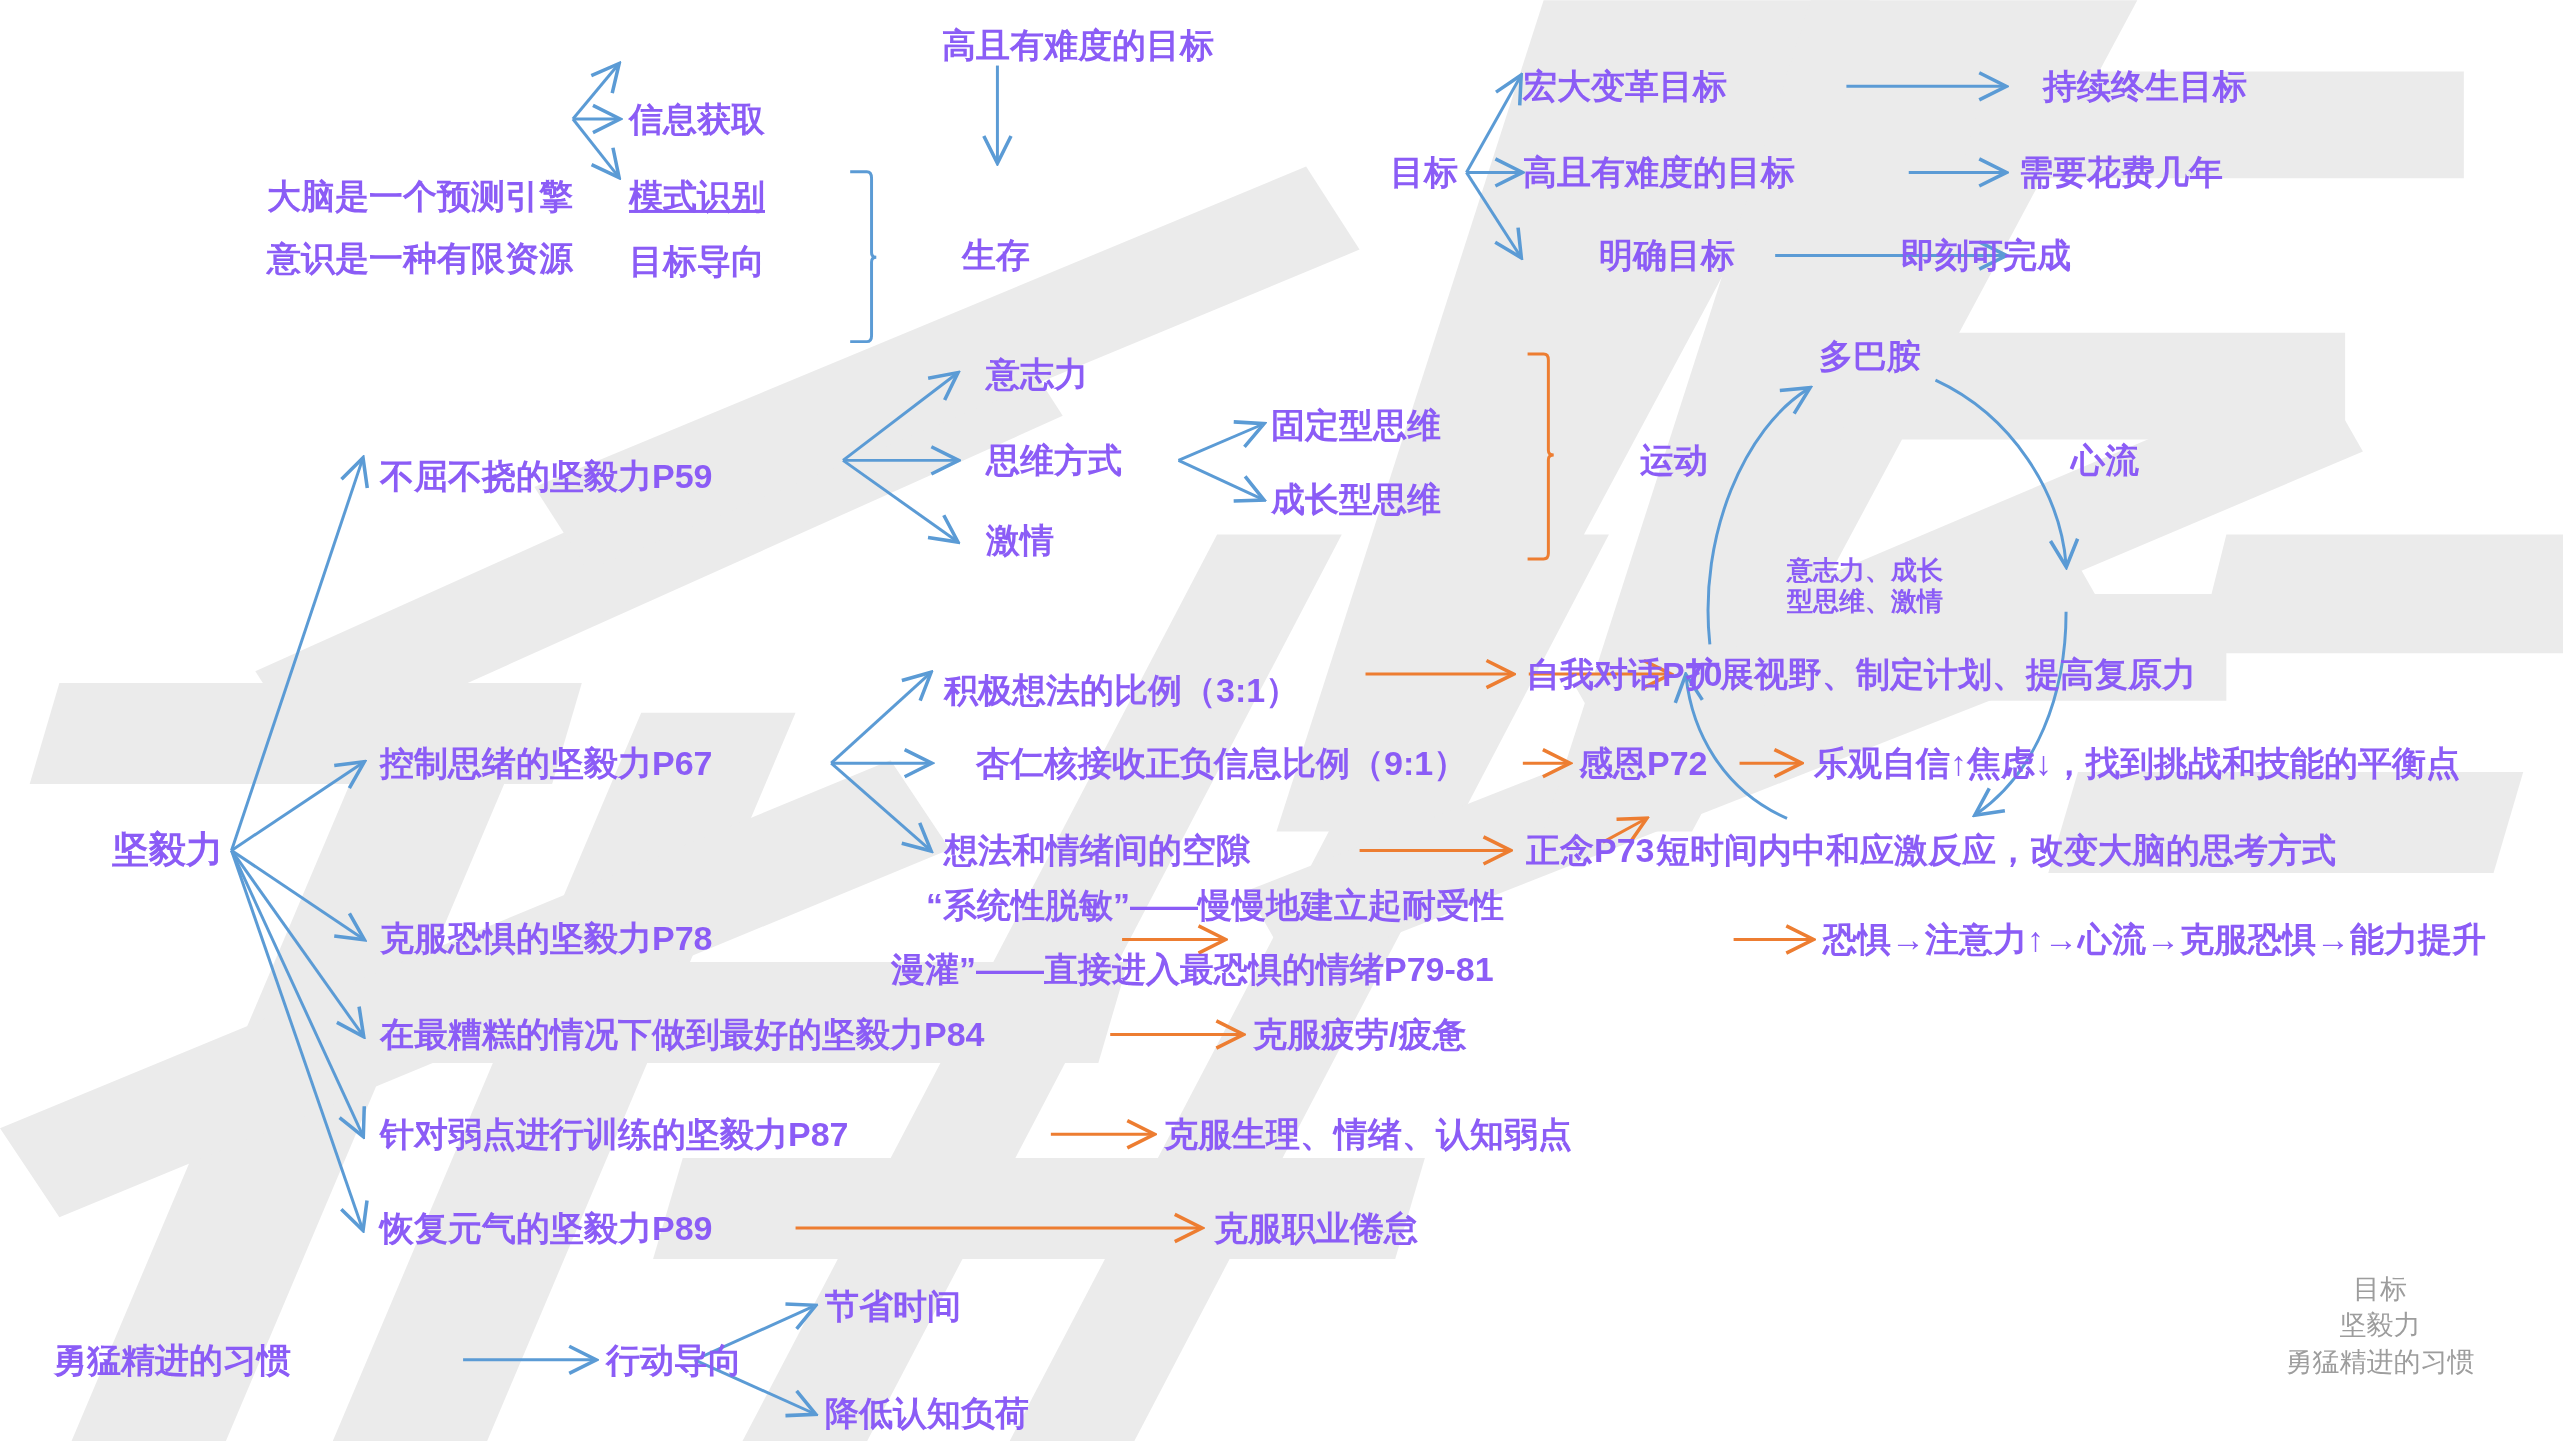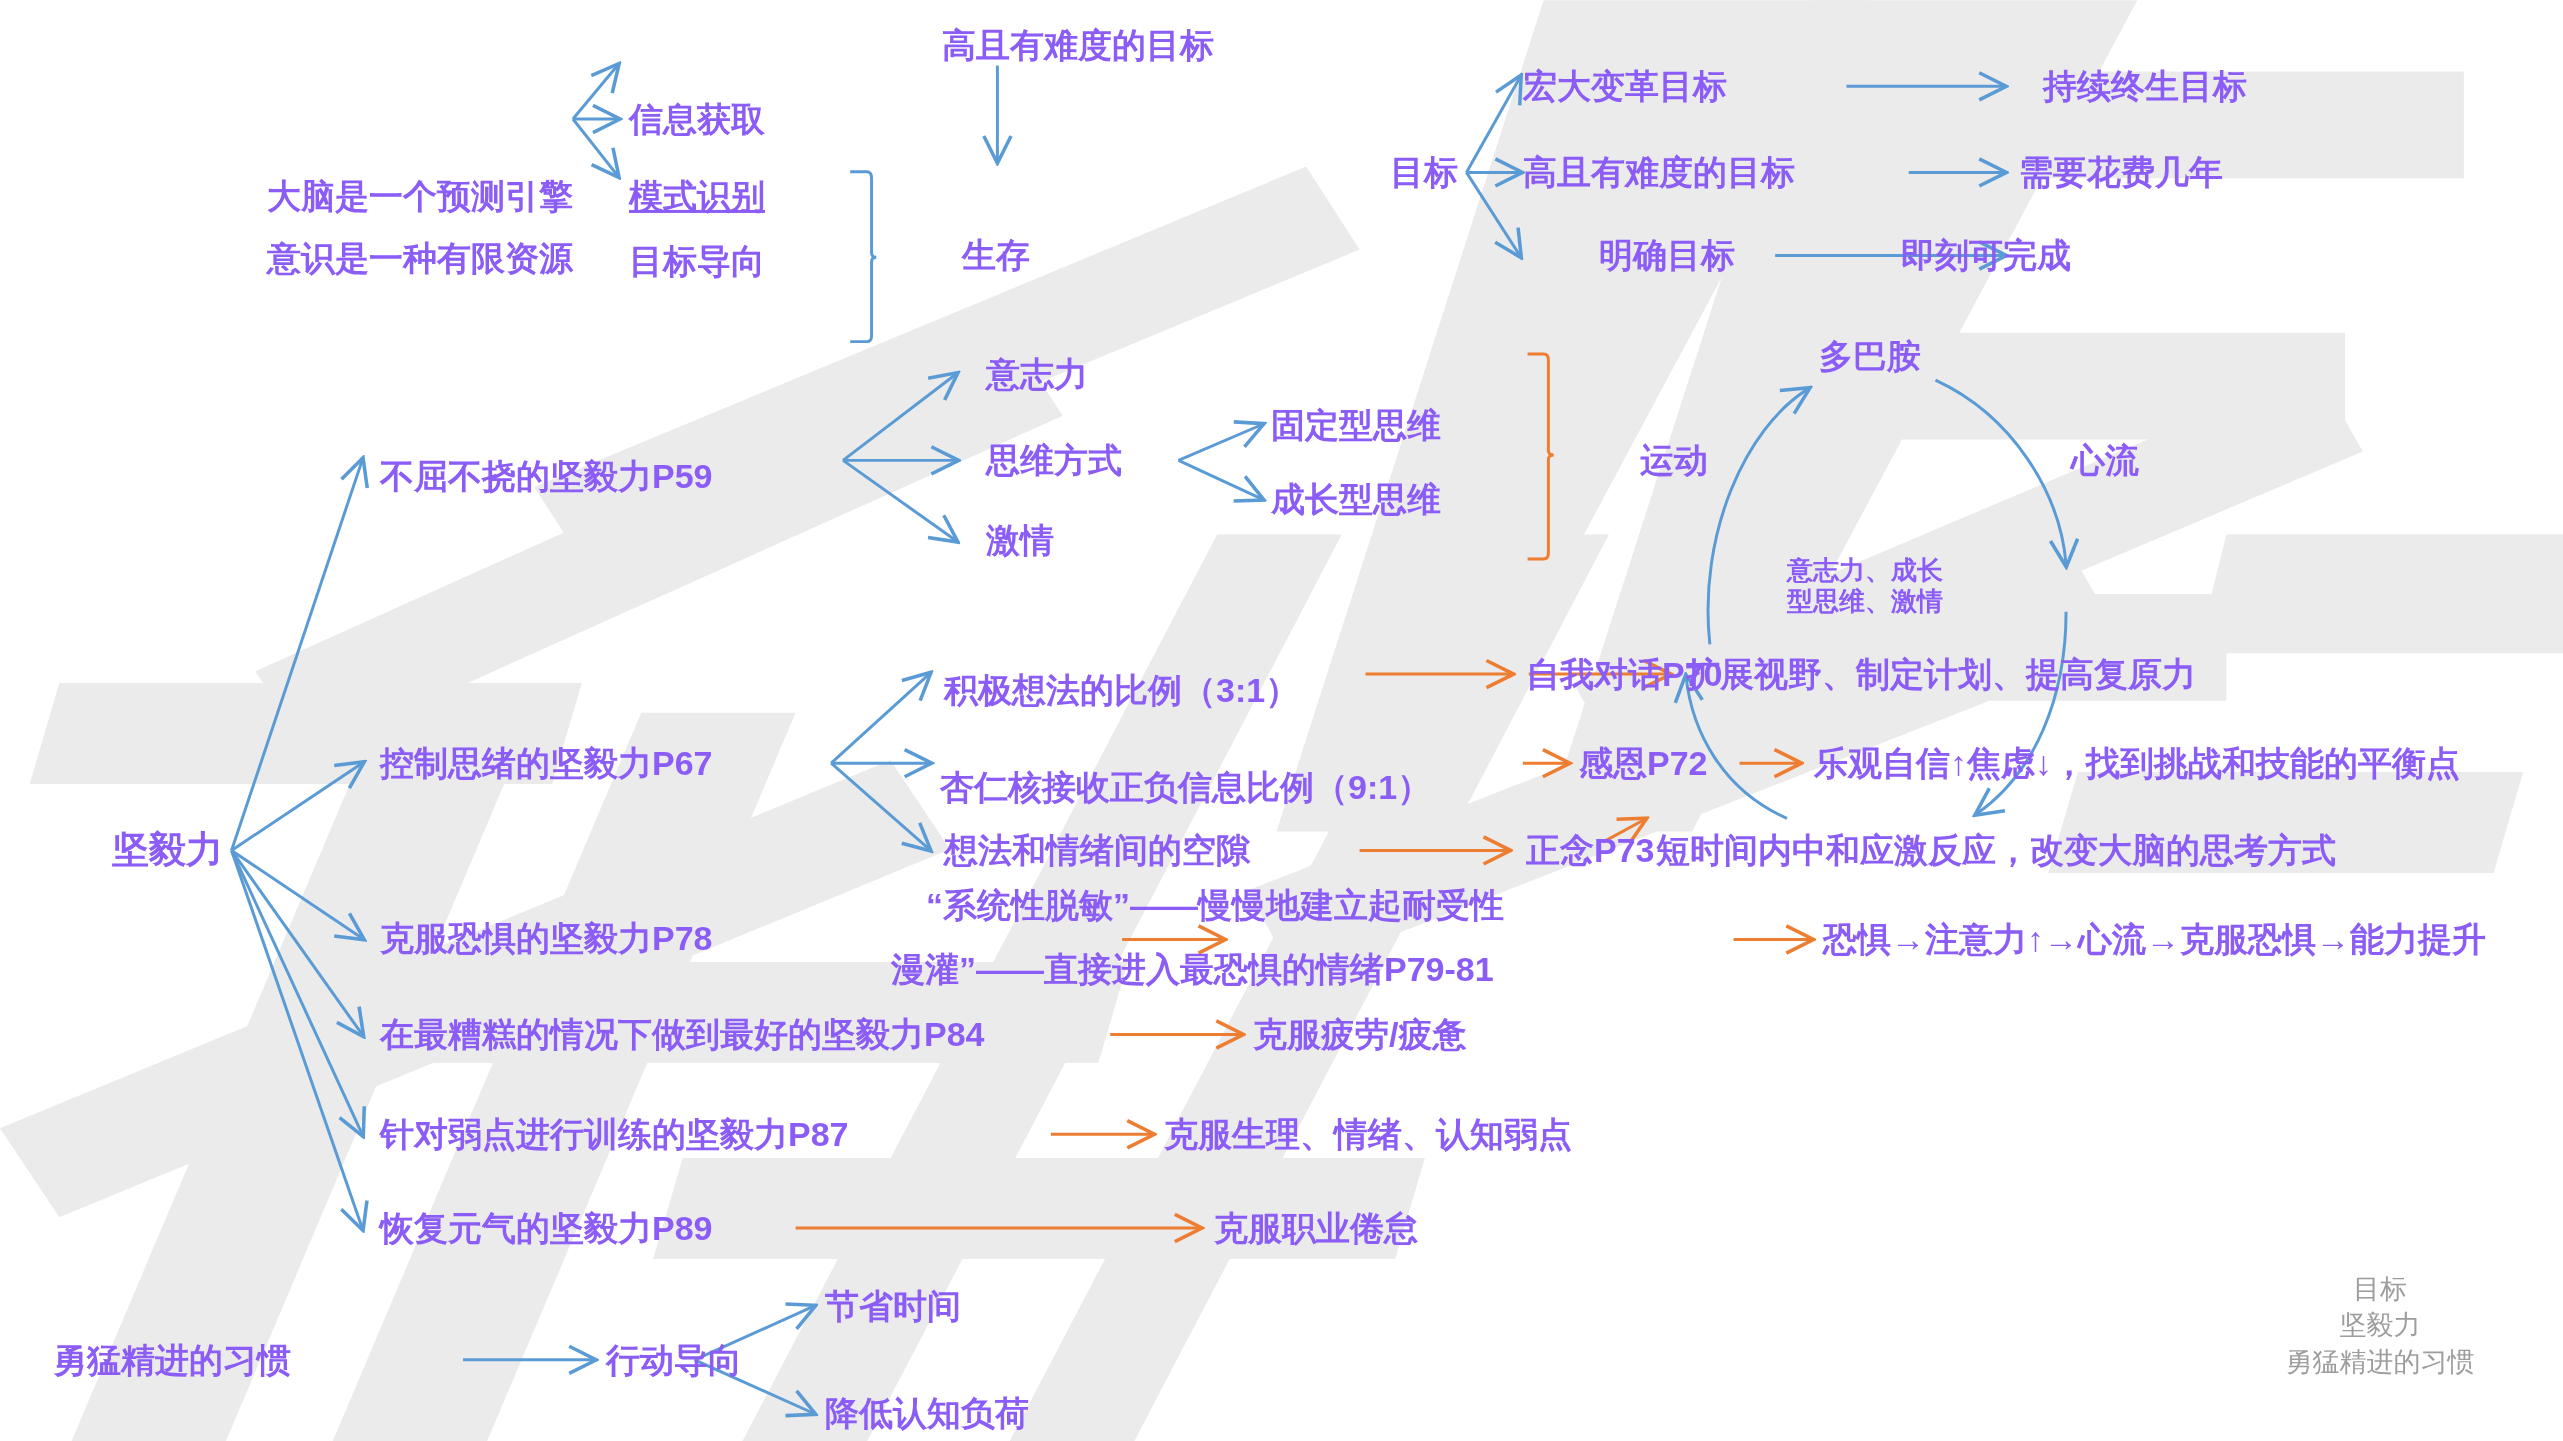--- a/index.html
+++ b/index.html
@@ -170,21 +170,21 @@
   <div class="node n-md l" style="left:1271px;top:499px;">成长型思维</div>
 
   <div class="node n-md c" style="left:1674px;top:460px;">运动</div>
   <div class="node n-md c" style="left:1870px;top:356px;">多巴胺</div>
   <div class="node n-md c" style="left:2105px;top:460px;">心流</div>
   <div class="node n-sm l" style="left:1787px;top:570px;">意志力、成长</div>
   <div class="node n-sm l" style="left:1787px;top:601px;">型思维、激情</div>
 
   <div class="node n-md l" style="left:380px;top:763px;">控制思绪的坚毅力P67</div>
   <div class="node n-md l" style="left:944px;top:674px;margin-top:16px;">积极想法的比例（3:1）</div>
-  <div class="node n-md l" style="left:940px;top:763px;margin-top:24px;">杏仁核接收正负信息比例（9:1）</div>
+  <div class="node n-md l" style="left:976px;top:763px;">杏仁核接收正负信息比例（9:1）</div>
   <div class="node n-md l" style="left:944px;top:850px;">想法和情绪间的空隙</div>
   <div class="node n-md l" style="left:1526px;top:674px;">自我对话P70</div>
   <div class="node n-md l" style="left:1579px;top:763px;">感恩P72</div>
   <div class="node n-md l" style="left:1526px;top:850px;">正念P73</div>
   <div class="node n-md l" style="left:1686px;top:674px;">扩展视野、制定计划、提高复原力</div>
   <div class="node n-md l" style="left:1814px;top:763px;">乐观自信↑焦虑↓，找到挑战和技能的平衡点</div>
   <div class="node n-md l" style="left:1656px;top:850px;">短时间内中和应激反应，改变大脑的思考方式</div>
 
   <div class="node n-md l" style="left:380px;top:938px;">克服恐惧的坚毅力P78</div>
   <div class="node n-md l" style="left:926px;top:905px;">“系统性脱敏”——慢慢地建立起耐受性</div>

